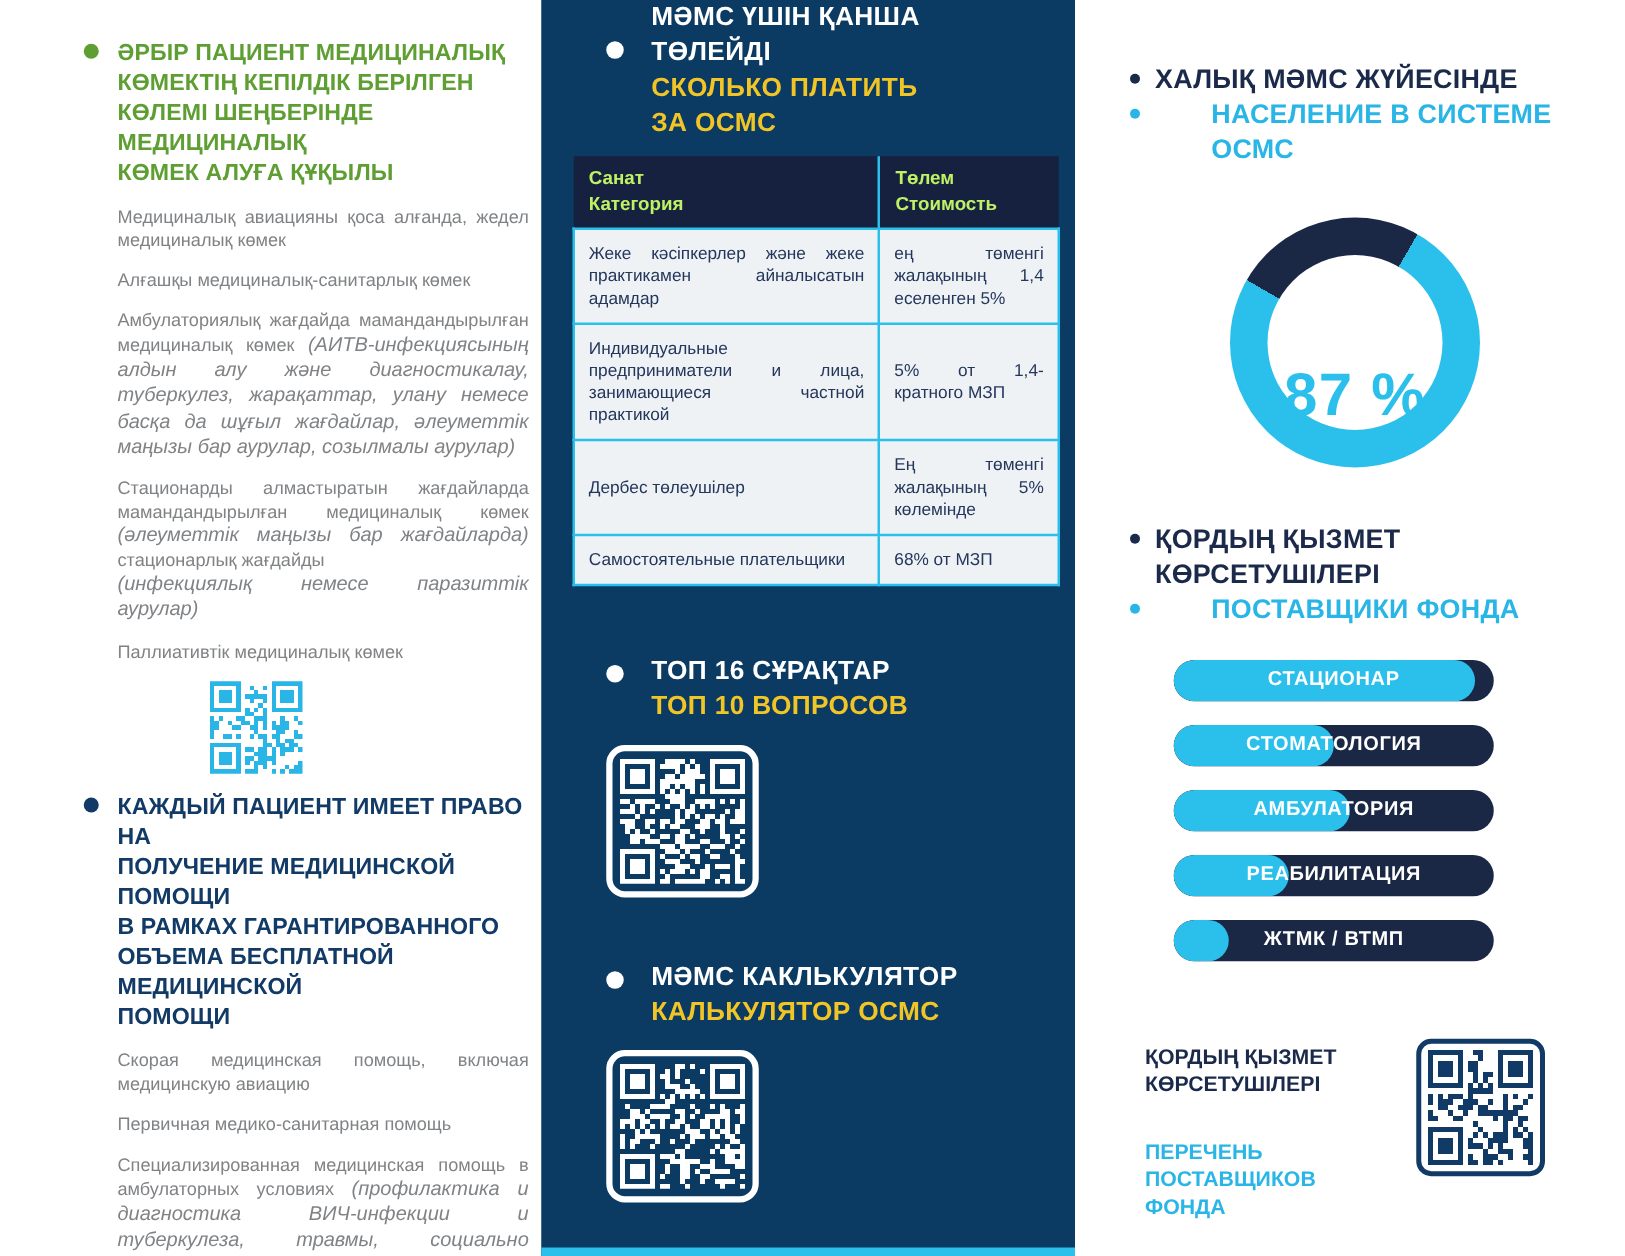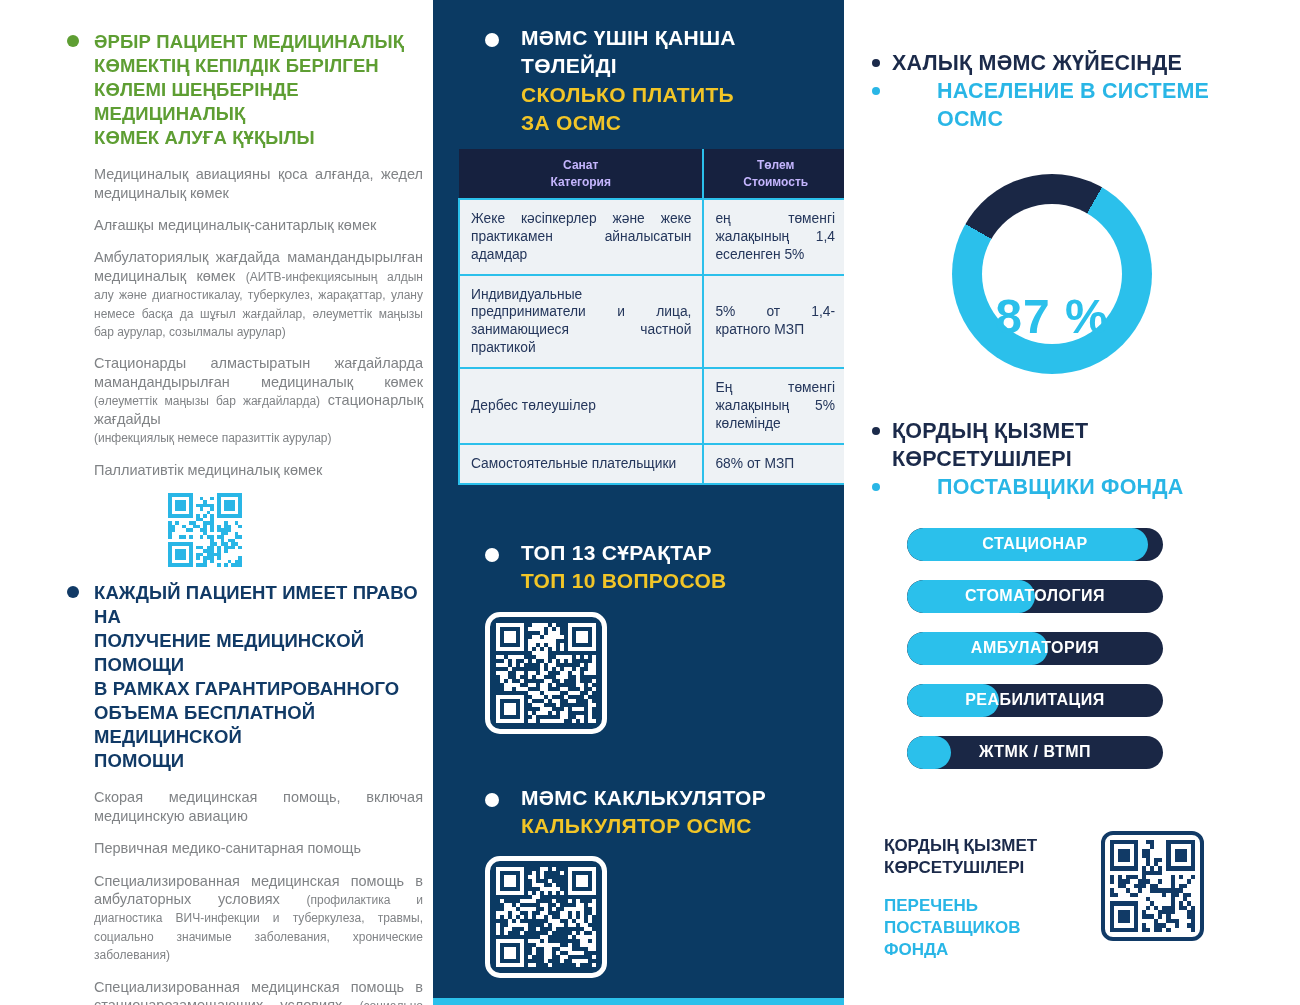--- a/index.html
+++ b/index.html
@@ -8,45 +8,45 @@
     --heading-navy:#113A66; --right-navy:#1B2A4A; --cell-bg:#EEF2F5; --cell-text:#24365B;
   }
   *{margin:0;padding:0;box-sizing:border-box;}
   html,body{background:#fff;}
   body{font-family:"Liberation Sans","DejaVu Sans",sans-serif;}
   .page{position:relative;width:1300px;height:1005px;background:#fff;overflow:hidden;}
 
   
   .col-left{position:absolute;left:0;top:0;width:433px;height:100%;background:#fff;padding-left:19px;}
   .col-mid{position:absolute;left:433px;top:0;width:427px;height:100%;background:var(--navy-bg);}
-  .col-right{position:absolute;left:844px;top:0;width:398px;height:100%;background:#fff;}
+  .col-right{position:absolute;left:876px;top:0;width:398px;height:100%;background:#fff;}
 
   
   .sec{position:relative;margin:0 10px 0 48px;padding-left:27px;}
   .sec .dot{position:absolute;left:0;top:5px;width:12px;height:12px;border-radius:50%;}
   .sec.first{margin-top:30px;}
   .sec-title{font-weight:bold;font-size:18.5px;line-height:1.3;white-space:pre-line;letter-spacing:.1px;}
   .sec.green .dot{background:var(--green);}
   .sec.green .sec-title{color:var(--green);}
   .sec.navy .dot{background:var(--heading-navy);}
   .sec.navy .sec-title{color:var(--heading-navy);}
   .svc-list{margin-top:15px;}
   .svc{color:var(--gray-text);font-size:14.5px;line-height:1.27;text-align:justify;margin-bottom:14px;}
-  .svc .fine{font-size:12px;}
+  .svc .fine{font-style:italic;font-size:16px;}
   .qr-plain{width:74px;height:74px;margin:4px 0 14px 149px;}
 
   
   .mid-head{position:relative;margin-left:52px;padding-left:36px;}
   .mid-head .wdot{position:absolute;left:0;top:9px;width:14px;height:14px;border-radius:50%;background:#fff;}
   .mid-head .l1{color:#fff;font-weight:bold;font-size:21px;line-height:1.35;white-space:pre-line;letter-spacing:.3px;}
   .mid-head .l2{color:var(--yellow);font-weight:bold;font-size:21px;line-height:1.35;white-space:pre-line;letter-spacing:.3px;}
-  .mid-head.h-pay{padding-top:24px;}
+  .mid-head.h-pay{}
   .mid-head.h-pay .wdot{top:33px;}
   .paytable{margin:12px 0 0 25px;width:390px;border-collapse:collapse;table-layout:fixed;}
-  .paytable th{background:var(--dark-navy);color:#c4b5fd;font-size:12px;font-weight:bold;text-align:center;
+  .paytable th{background:var(--dark-navy);color:#bef264;font-size:15px;font-weight:bold;text-align:left;
     padding:8px 12px;white-space:pre-line;line-height:1.35;vertical-align:top;}
   .paytable th+th{border-left:2px solid var(--cyan);}
   .paytable thead tr{border-bottom:2px solid var(--cyan);}
   .paytable td{background:var(--cell-bg);color:var(--cell-text);font-size:13.8px;line-height:1.3;
     padding:10px 11px;border:2px solid var(--cyan);text-align:justify;vertical-align:middle;}
   .paytable col.c1{width:63%;}
   .paytable col.c2{width:37%;}
   .mid-head.h-top10{margin-top:54px;}
   .mid-head.h-calc{margin-top:50px;}
   .qr-frame{width:122px;height:122px;margin:16px 0 0 52px;border:5px solid #fff;border-radius:15px;padding:6px;background:transparent;}
@@ -69,21 +69,21 @@
   .donut-value{color:var(--cyan);font-weight:bold;font-size:48px;letter-spacing:1px;}
   .r-head.h-prov{margin-top:44px;}
   .pills{margin:26px 36px 0 63px;}
   .pill{position:relative;height:33px;border-radius:17px;background:var(--pill-navy);overflow:hidden;
     margin-bottom:19px;display:flex;align-items:center;justify-content:center;width:256px;}
   .pill-fill{position:absolute;left:0;top:0;bottom:0;border-radius:17px;background:var(--cyan);}
   .pill-label{position:relative;color:#fff;font-weight:bold;font-size:16px;letter-spacing:.5px;}
   .r-bottom{margin:62px 38px 0 40px;display:flex;justify-content:space-between;align-items:flex-start;}
   .r-bottom .texts{width:236px;padding-top:4px;}
   .rb-navy{color:var(--right-navy);font-weight:bold;font-size:17px;line-height:1.3;white-space:pre-line;}
-  .rb-cyan{color:var(--cyan-text);font-weight:bold;font-size:17px;line-height:1.3;white-space:pre-line;margin-top:16px;}
+  .rb-cyan{color:var(--cyan-text);font-weight:bold;font-size:17px;line-height:1.3;white-space:pre-line;margin-top:32px;}
   .qr-frame.small{width:110px;height:110px;border-width:4px;border-radius:12px;padding:5px;margin:0;}
 </style>
 </head>
 <body>
 
 <div class="page">
 
   <div class="col-left">
     <div class="sec green first">
       <span class="dot"></span>
@@ -364,21 +364,21 @@
             <td>Ең төменгі жалақының 5% көлемінде</td>
           </tr>
           <tr>
             <td>Самостоятельные плательщики</td>
             <td>68% от МЗП</td>
           </tr>
         </tbody>
     </table>
     <div class="mid-head h-top10">
       <span class="wdot"></span>
-      <div class="l1">ТОП 13 СҰРАҚТАР</div>
+      <div class="l1">ТОП 16 СҰРАҚТАР</div>
       <div class="l2">ТОП 10 ВОПРОСОВ</div>
     </div>
     <div class="qr-frame">
       <div><svg viewBox="0 0 25 25" width="100%" height="100%" preserveAspectRatio="none" shape-rendering="crispEdges" fill="#FFFFFF">
             <rect x="0" y="0" width="1" height="1"></rect>
             <rect x="1" y="0" width="1" height="1"></rect>
             <rect x="2" y="0" width="1" height="1"></rect>
             <rect x="3" y="0" width="1" height="1"></rect>
             <rect x="4" y="0" width="1" height="1"></rect>
             <rect x="5" y="0" width="1" height="1"></rect>

